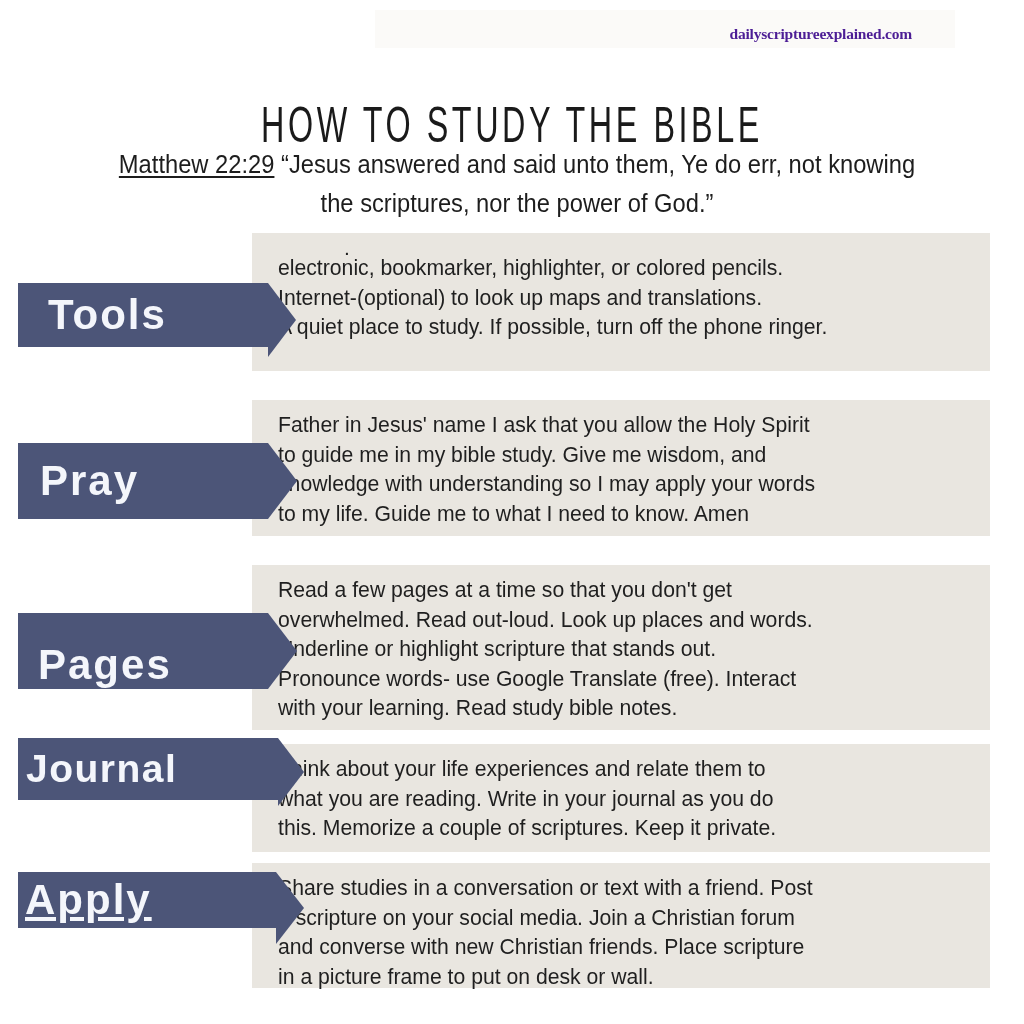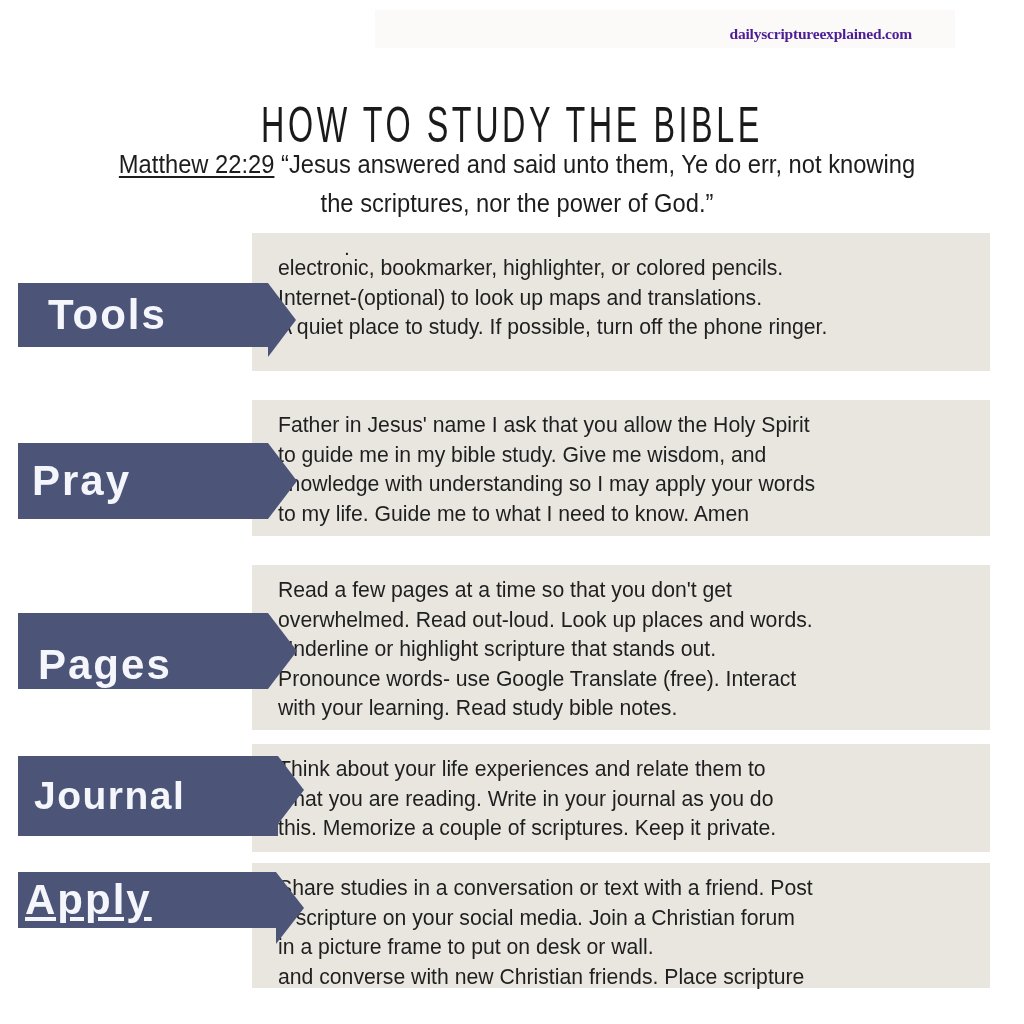--- a/index.html
+++ b/index.html
@@ -138,37 +138,37 @@
   #row-tools .arrow {
     left: 18px; top: 283px; width: 250px; height: 64px;
     padding-left: 30px; font-size: 42px;
   }
   #row-tools .arrow::after { border-top-width: 37px; border-bottom-width: 37px; border-left-width: 28px; }
 
   
   #row-pray .panel { left: 252px; top: 400px; width: 738px; height: 136px; }
   #row-pray .arrow {
     left: 18px; top: 443px; width: 250px; height: 76px;
-    padding-left: 14px; font-size: 42px;
+    padding-left: 22px; font-size: 42px;
   }
   #row-pray .arrow::after { border-top-width: 38px; border-bottom-width: 38px; border-left-width: 29px; }
 
   
   #row-pages .panel { left: 252px; top: 565px; width: 738px; height: 165px; }
   #row-pages .arrow {
     left: 18px; top: 613px; width: 250px; height: 76px;
     padding-left: 20px; font-size: 42px; align-items: flex-end;
   }
   #row-pages .arrow::after { border-top-width: 38px; border-bottom-width: 38px; border-left-width: 29px; }
 
   
   #row-journal .panel { left: 252px; top: 744px; width: 738px; height: 108px; }
   #row-journal .arrow {
-    left: 18px; top: 756px; width: 260px; height: 80px;
-    padding-left: 16px; font-size: 39px; letter-spacing: 1.5px;
+    left: 18px; top: 738px; width: 260px; height: 62px;
+    padding-left: 8px; font-size: 39px; letter-spacing: 1.5px;
   }
   #row-journal .arrow::after { border-top-width: 34px; border-bottom-width: 34px; border-left-width: 26px; }
 
   
   #row-apply .panel { left: 252px; top: 863px; width: 738px; height: 125px; }
   #row-apply .arrow {
     left: 18px; top: 872px; width: 258px; height: 56px;
     padding-left: 7px; font-size: 42px; text-decoration: underline;
   }
   #row-apply .arrow::after { border-top-width: 36px; border-bottom-width: 36px; border-left-width: 28px; }
@@ -231,19 +231,19 @@
   </div>
   <div class="arrow">
     <span class="lbl">Journal</span>
   </div>
 </div>
 
 <div class="row" id="row-apply">
   <div class="panel">
     <p>Share studies in a conversation or text with a friend. Post</p>
     <p>a scripture on your social media. Join a Christian forum</p>
+    <p>and converse with new Christian friends. Place scripture</p>
     <p>in a picture frame to put on desk or wall.</p>
-    <p>and converse with new Christian friends. Place scripture</p>
   </div>
   <div class="arrow">
     <span class="lbl">Apply</span>
   </div>
 </div>
 
 </body></html>

